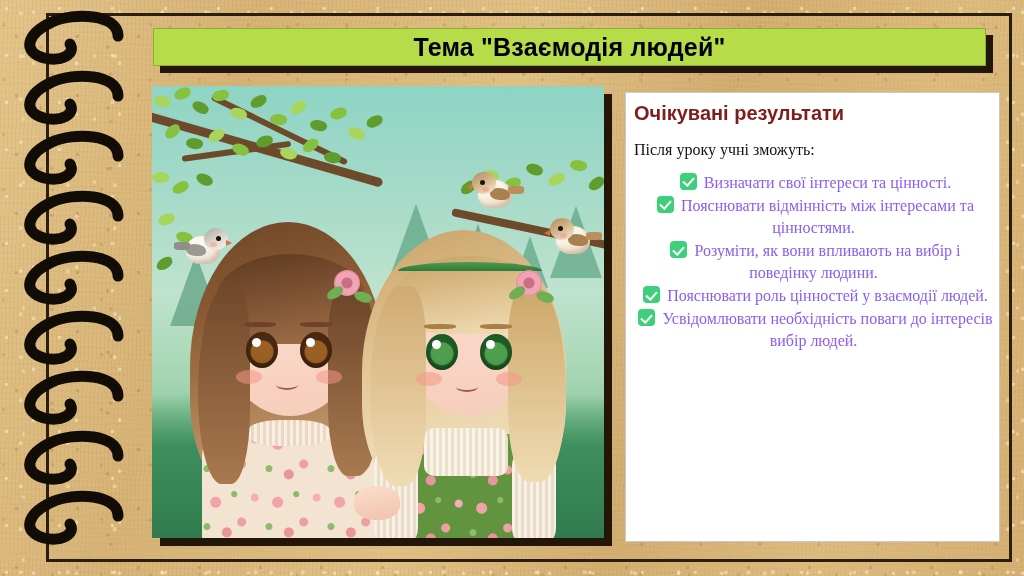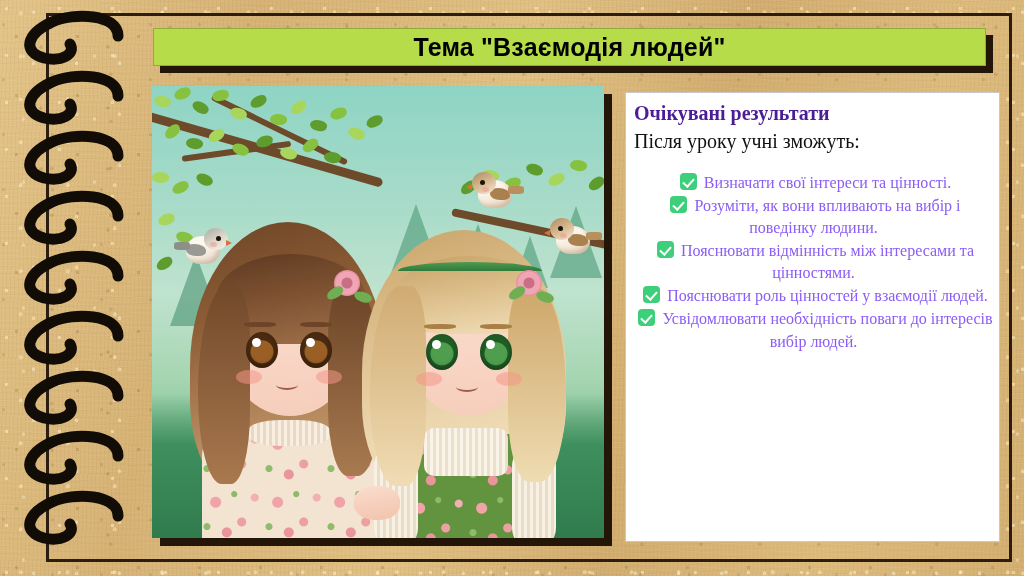--- a/index.html
+++ b/index.html
@@ -241,33 +241,33 @@
     left: 625px;
     top: 92px;
     width: 375px;
     height: 450px;
     background: #ffffff;
     border: 1px solid #c9c9c9;
     padding: 8px 6px 4px 8px;
     overflow: hidden;
   }
   .panel h2 {
-    font-family: Liberation Serif, serif;
+    font-family: Liberation Sans, sans-serif;
     font-weight: bold;
     font-size: 20px;
-    color: #4c1d95;
+    color: #7f1d1d;
     line-height: 1.25;
-    margin-bottom: 2px;
+    margin-bottom: 14px;
   }
   .panel .lead {
     font-family: "Liberation Serif", serif;
-    font-size: 20px;
+    font-size: 16px;
     color: #111;
     line-height: 1.3;
-    margin-bottom: 18px;
+    margin-bottom: 11px;
   }
   .item {
     font-family: "Liberation Serif", serif;
     font-size: 16px;
     color: #8b5cf6;
     line-height: 1.38;
     margin-bottom: 1px;
     text-indent: 0;
     text-align: center;
   }
@@ -490,24 +490,24 @@
   </div>
 
   <div class="panel">
     <h2>Очікувані результати</h2>
     <div class="lead">Після уроку учні зможуть:</div>
 
     <div class="item">
       <span class="check"></span><span>Визначати свої інтереси та цінності.</span>
     </div>
     <div class="item">
+      <span class="check"></span><span>Пояснювати відмінність між інтересами та цінностями.</span>
+    </div>
+    <div class="item">
       <span class="check"></span><span>Розуміти, як вони впливають на вибір і поведінку людини.</span>
-    </div>
-    <div class="item">
-      <span class="check"></span><span>Пояснювати відмінність між інтересами та цінностями.</span>
     </div>
     <div class="item">
       <span class="check"></span><span>Пояснювати роль цінностей у взаємодії людей.</span>
     </div>
     <div class="item">
       <span class="check"></span><span>Усвідомлювати необхідність поваги до інтересів вибір людей.</span>
     </div>
   </div>
 
 </div>

